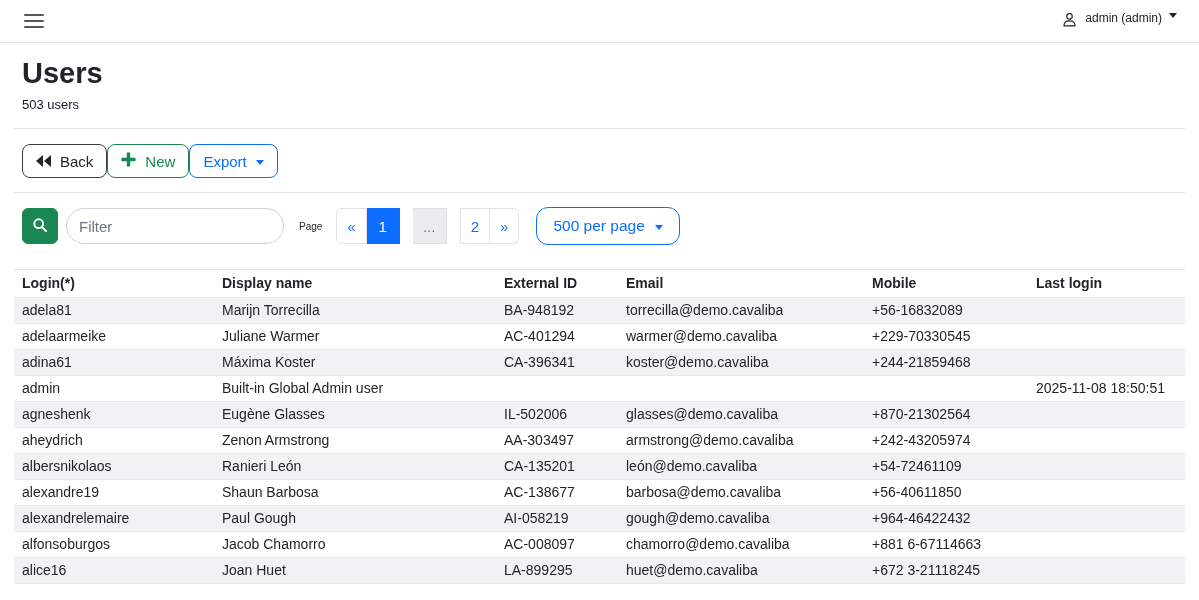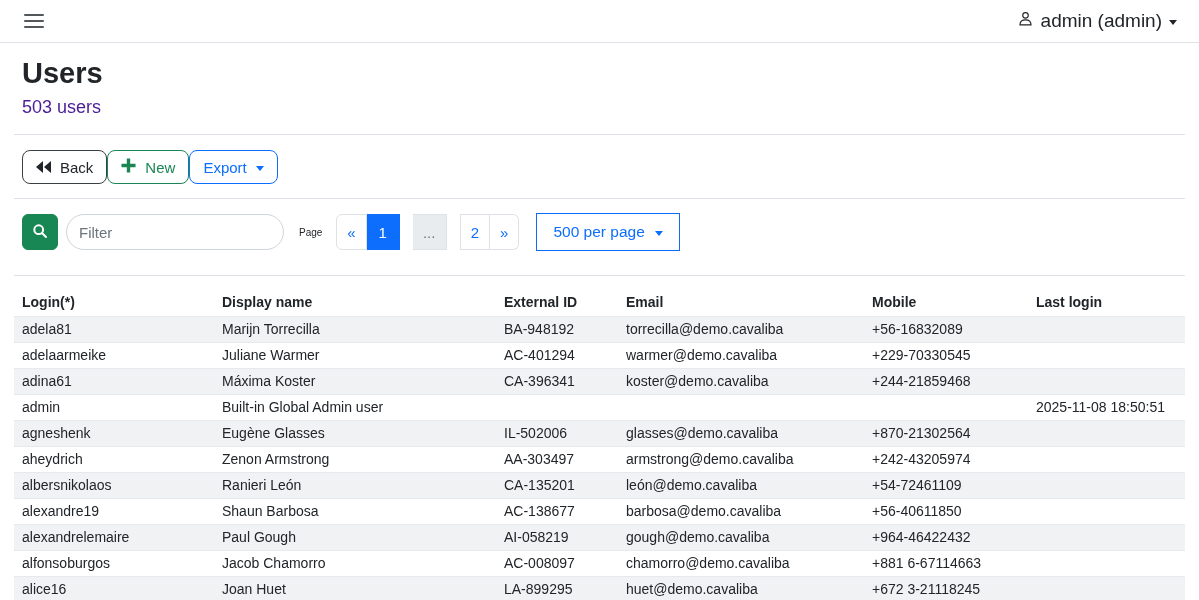--- a/index.html
+++ b/index.html
@@ -10,30 +10,30 @@
     font-family: "Liberation Sans", sans-serif;
   }
   
   .topbar {
     height: 43px; border-bottom: 1px solid #dee2e6;
     display: flex; align-items: center; justify-content: space-between;
     padding: 0 22px;
   }
   .hamburger { display: inline-flex; flex-direction: column; gap: 4px; cursor: pointer; padding: 2px; }
   .hamburger span { display: block; width: 20px; height: 2px; background: #52575c; border-radius: 1px; }
-  .user-menu { display: inline-flex; align-items: center; gap: 7px; font-size: 19px; cursor: pointer; }
+  .user-menu { display: inline-flex; align-items: flex-start; gap: 7px; font-size: 12px; cursor: pointer; }
   .caret {
     display: inline-block; width: 0; height: 0; margin-top: 2px;
     border-left: 4.5px solid transparent; border-right: 4.5px solid transparent;
     border-top: 5px solid currentColor;
   }
   
   main { padding: 0 14px; }
   .page-title { font-size: 29px; font-weight: 700; margin: 12px 0 0 8px; line-height: 36px; }
-  .subtitle { font-size: 18px; color: #4c1d95; margin: 6px 0 16px 8px; }
+  .subtitle { font-size: 13px; color: #0f172a; margin: 6px 0 16px 8px; }
   hr.sep { border: 0; border-top: 1px solid #dee2e6; margin: 0; }
   
   .toolbar { display: flex; margin: 15px 0 14px 8px; }
   .btn {
     display: inline-flex; align-items: center; gap: 9px;
     height: 34px; padding: 0 13px; border-radius: 8px;
     background: #fff; font-size: 15px; cursor: pointer;
     border: 1px solid #dee2e6; font-family: inherit;
   }
   .btn-back { border-color: #3a3f44; color: #212529; }
@@ -62,25 +62,25 @@
   }
   .pg-item.first { border-radius: 6px 0 0 6px; }
   .pg-item.last { border-radius: 0 6px 6px 0; }
   .pg-item.active { background: #0d6efd; border-color: #0d6efd; color: #fff; min-width: 33px; }
   .pg-item.disabled { background: #e9ecef; color: #6c757d; cursor: default; margin: 0 13px; min-width: 34px; }
   .pg-item + .pg-item { border-left: 0; }
   .pg-item.gap-left { margin-left: 0; border-left: 1px solid #dee2e6; }
   .per-page {
     height: 38px; margin-left: 17px; padding: 0 16px;
     display: inline-flex; align-items: center; gap: 10px;
-    border: 1.5px solid #0d6efd; border-radius: 0;
+    border: 1.5px solid #0d6efd; border-radius: 12px;
     background: #fff; color: #0d6efd; font-size: 15.5px; font-family: inherit; cursor: pointer;
   }
   
-  table.users { width: 100%; border-collapse: collapse; font-size: 14px; margin-top: 13px; }
+  table.users { width: 100%; border-collapse: collapse; font-size: 14px; }
   .users th {
     text-align: left; font-weight: 700; padding: 5px 8px;
     line-height: 17px; border-bottom: 1px solid #e7eaec;
   }
   .users td {
     padding: 4px 8px; line-height: 17px;
     border-bottom: 1px solid #e7eaec;
   }
   .users tbody tr:nth-child(odd) { background: #f1f2f3; }
   .icon-svg { display: block; }

